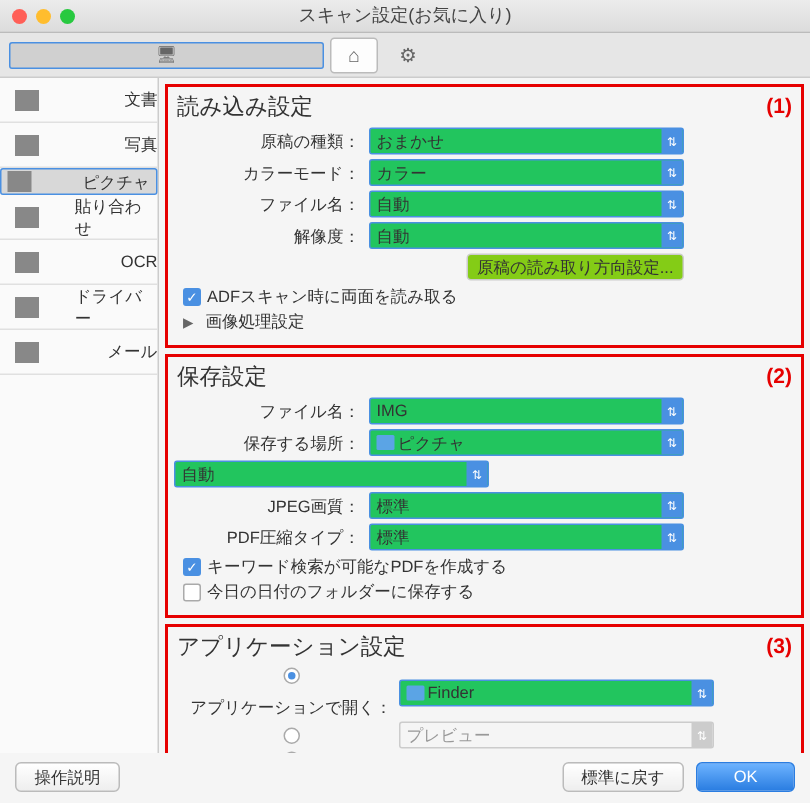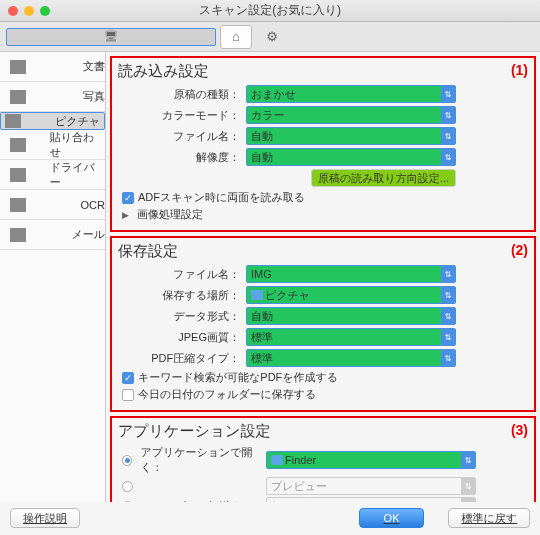--- a/index.html
+++ b/index.html
@@ -26,27 +26,27 @@
 .sel { flex: 1; height: 18px; max-width: 210px; border: 1px solid #4a90e2; border-radius: 2px; display: flex; align-items: center; padding: 0 4px; font-size: 11px; background: #22c55e; position: relative; }
 .sel.dis { border-color: #ccc; color: #999; background: #f5f5f5; text-align: right; }
 .selbtn { width: 14px; height: 16px; background: #4a90e2; position: absolute; right: 0; display: flex; align-items: center; justify-content: center; color: #fff; font-size: 8px; }
 .sel.dis .selbtn { background: #ccc; }
 .cbox { display: flex; align-items: center; gap: 4px; padding-left: 6px; font-size: 11px; margin: 2px 0; }
 .cb { width: 12px; height: 12px; border: 1px solid #aaa; border-radius: 2px; background: #fff; display: flex; align-items: center; justify-content: center; font-size: 9px; }
 .cb.chk { background: #4a90e2; border-color: #4a90e2; color: #fff; }
 .rb { width: 11px; height: 11px; border: 1px solid #aaa; border-radius: 50%; background: #fff; display: flex; align-items: center; justify-content: center; }
 .rb.chk::after { content:""; width: 5px; height: 5px; background: #4a90e2; border-radius: 50%; }
 .arrow { font-size: 9px; color: #666; padding-right: 4px; }
-.footer { display: flex; align-items: center; padding: 6px 10px; gap: 24px; text-decoration: underline; }
+.footer { display: flex; align-items: center; padding: 6px 10px; gap: 8px; }
 .btn { height: 20px; padding: 0 12px; border: 1px solid #bbb; border-radius: 4px; background: linear-gradient(#fff,#eee); font-size: 11px; display: flex; align-items: center; }
 .btn.primary { background: linear-gradient(#6db3ff,#2a7de1); color: #fff; border-color: #2a7de1; padding: 0 24px; }
 .spacer { flex: 1; }
 .linkbtn { height: 18px; border: 1px solid #ccc; border-radius: 3px; padding: 0 6px; font-size: 11px; display: flex; align-items: center; background: #84cc16; }
 .r3row { display: flex; align-items: center; margin-bottom: 2px; }
-.r3lbl { width: 150px; display: flex; align-items: center; gap: 8px; padding-left: 6px; font-size: 11px; }
+.r3lbl { width: 150px; display: flex; align-items: center; gap: 8px; padding-left: 6px; font-size: 11px; flex-direction: column; }
 .folico { width: 12px; height: 10px; background: #5ba4e5; display: inline-block; border-radius: 1px; margin-right: 2px; }
 </style>
 </head>
 <body>
 
 <div class="titlebar">
   <div class="traffic">
     <div class="tl red"></div>
     <div class="tl yel"></div>
     <div class="tl grn"></div>
@@ -73,25 +73,25 @@
     <div class="sbitem sel">
         <div class="sbicon"></div>
         <span>ピクチャ</span>
       </div>
     <div class="sbitem">
         <div class="sbicon"></div>
         <span>貼り合わせ</span>
       </div>
     <div class="sbitem">
         <div class="sbicon"></div>
+        <span>OCR</span>
+      </div>
+    <div class="sbitem">
+        <div class="sbicon"></div>
         <span>ドライバー</span>
-      </div>
-    <div class="sbitem">
-        <div class="sbicon"></div>
-        <span>OCR</span>
       </div>
     <div class="sbitem">
         <div class="sbicon"></div>
         <span>メール</span>
       </div>
   </div>
 
   <div class="main">
 
     <div class="redbox">
@@ -153,21 +153,20 @@
         </div>
       <div class="row">
           <div class="lbl">保存する場所：</div>
           <div class="sel">
             <span class="folico"></span>
             <span>ピクチャ</span>
             <div class="selbtn">⇅</div>
           </div>
         </div>
       <div class="row">
-          <div class="lbl">データ形式：</div>
           <div class="sel">
             <span>自動</span>
             <div class="selbtn">⇅</div>
           </div>
         </div>
       <div class="row">
           <div class="lbl">JPEG画質：</div>
           <div class="sel">
             <span>標準</span>
             <div class="selbtn">⇅</div>
@@ -224,15 +223,15 @@
           </div>
         </div>
 
     </div>
   </div>
 </div>
 
 <div class="footer">
   <div class="btn">操作説明</div>
   <div class="spacer"></div>
+  <div class="btn">標準に戻す</div>
   <div class="btn primary">OK</div>
-  <div class="btn">標準に戻す</div>
 </div>
 
 </body></html>

